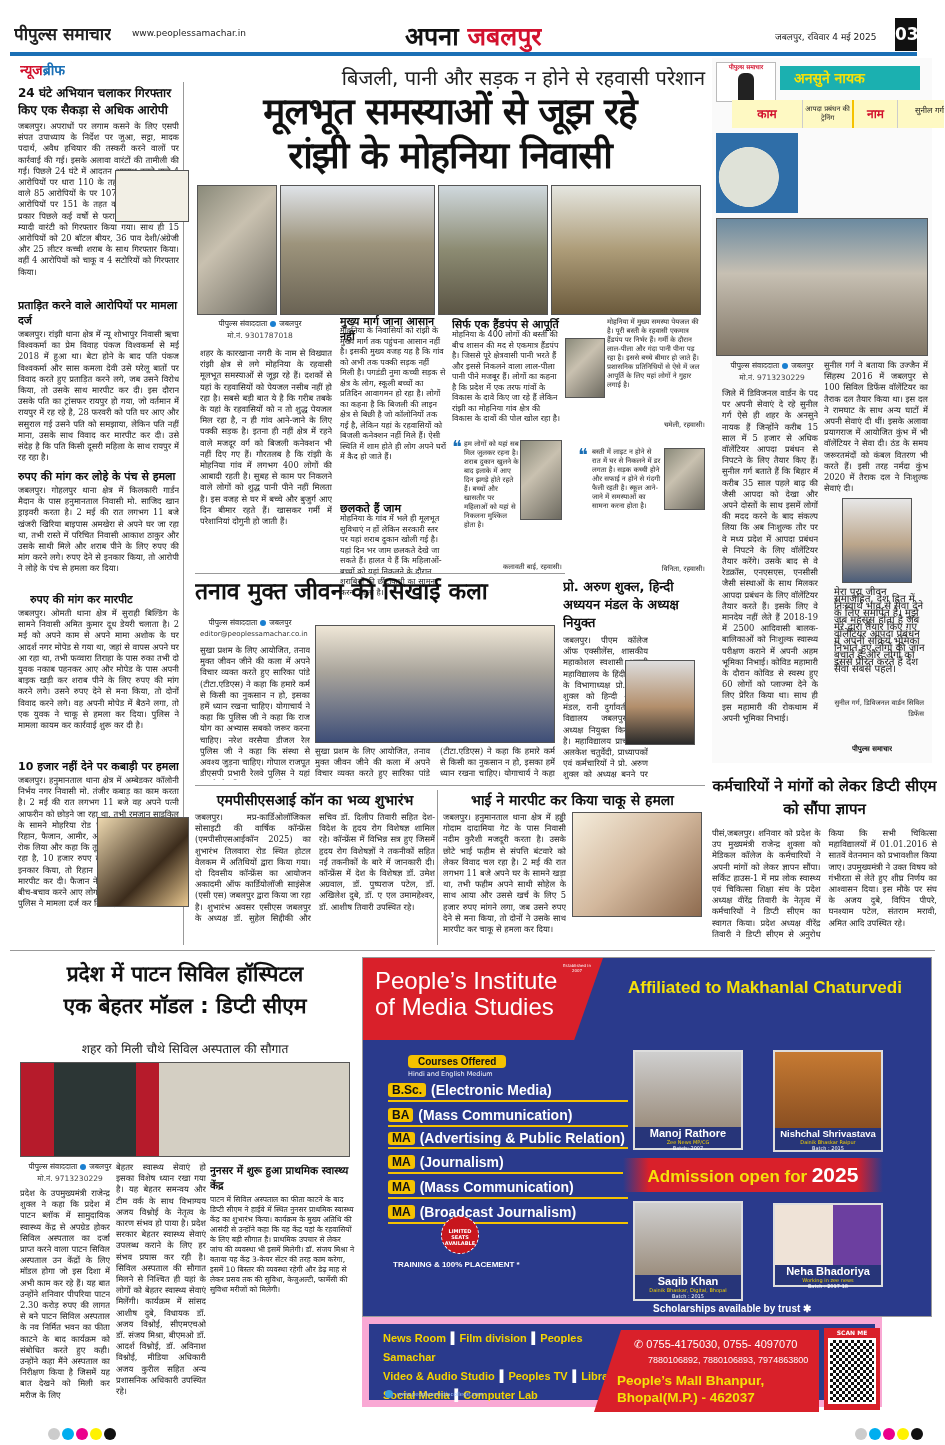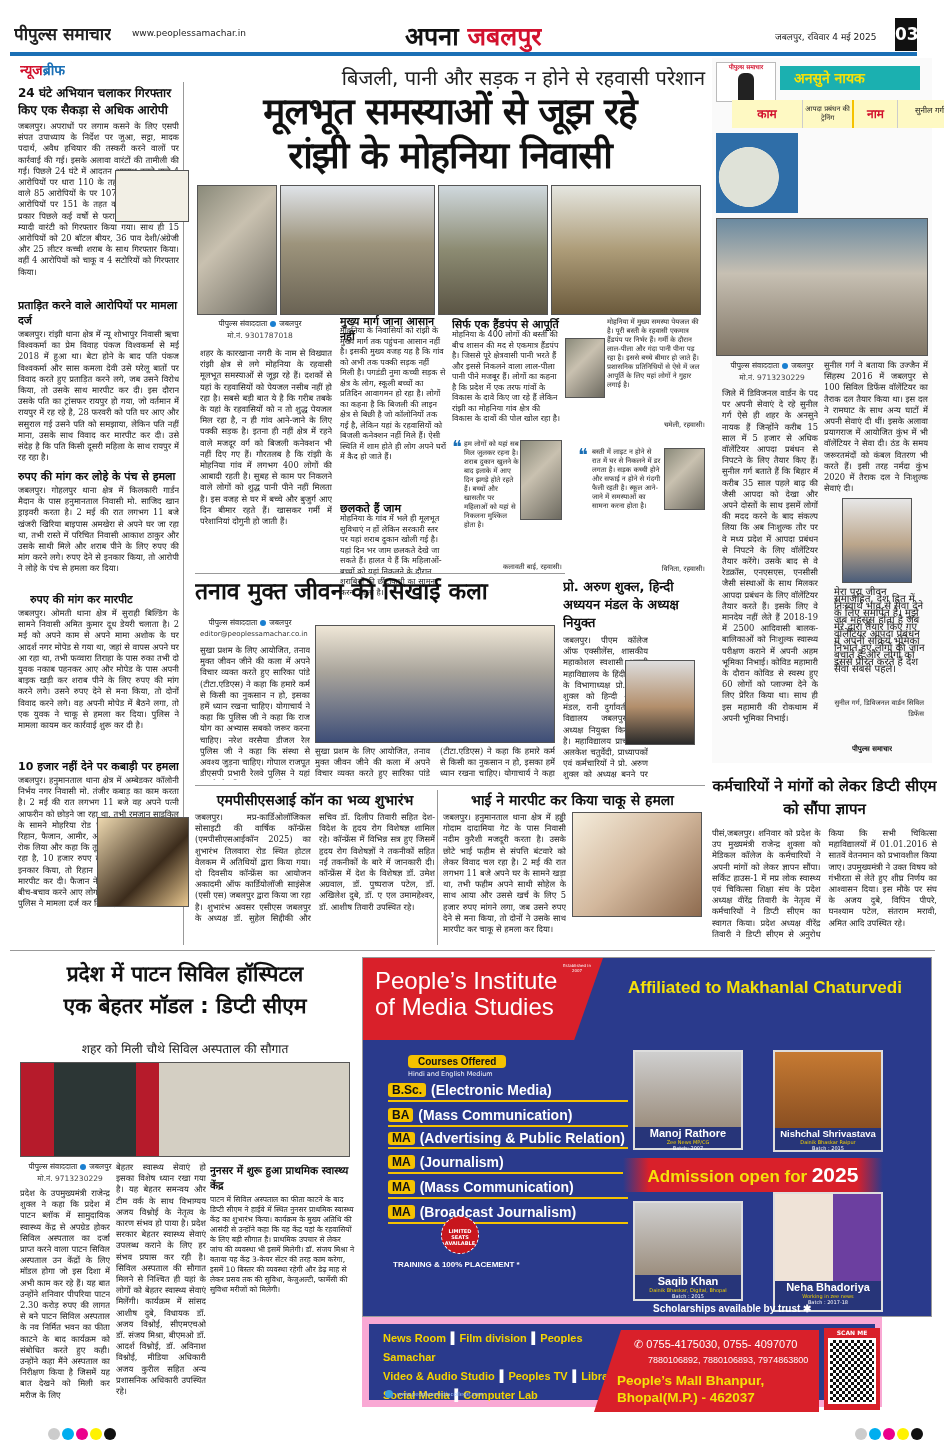--- a/index.html
+++ b/index.html
@@ -225,21 +225,21 @@
   <div class="abs" style="left:260px;top:200px;width:260px;height:34px;background:linear-gradient(90deg,#2a3a8c,#d9202a 10%,#d9202a 90%,#2a3a8c);text-align:center;font-family:'Liberation Sans',sans-serif;font-weight:bold;line-height:34px">
     <span style="color:#f5e10a;font-size:17px">Admission open for</span>
     <span style="color:#fff;font-size:21px">2025</span>
   </div>
   <div class="alum" style="left:270px;top:243px;width:110px;height:100px">
     <div class="ph" style="height:75%"></div>
       <div class="nm">Saqib Khan</div>
       <div class="sb">Dainik Bhaskar, Digital, Bhopal</div>
       <div class="bt">Batch : 2015</div>
   </div>
-  <div class="alum" style="left:410px;top:234px;width:110px;height:120px">
+  <div class="alum" style="left:410px;top:245px;width:110px;height:84px">
     <div class="ph" style="height:75%;background:linear-gradient(90deg,#efe3d7 55%,#6c3fa0 55%)"></div>
       <div class="nm">Neha Bhadoriya</div>
       <div class="sb">Working in zee news</div>
       <div class="bt">Batch : 2017-18</div>
   </div>
   <div class="abs" style="left:290px;top:345px;color:#fff;font-family:'Liberation Sans',sans-serif;font-weight:bold;font-size:10px">Scholarships available by trust ✱</div>
 </div>
 <div class="abs ad" style="left:362px;top:1317px;width:520px;height:90px;border:7px solid #f9a8d4">
   <div class="abs" style="left:14px;top:4px;width:250px;line-height:17px">
     <span class="fac">News Room</span> <span class="fac" style="color:#fff">▍</span><span class="fac">Film division</span> <span class="fac" style="color:#fff">▍</span><span class="fac">Peoples Samachar</span><br>

